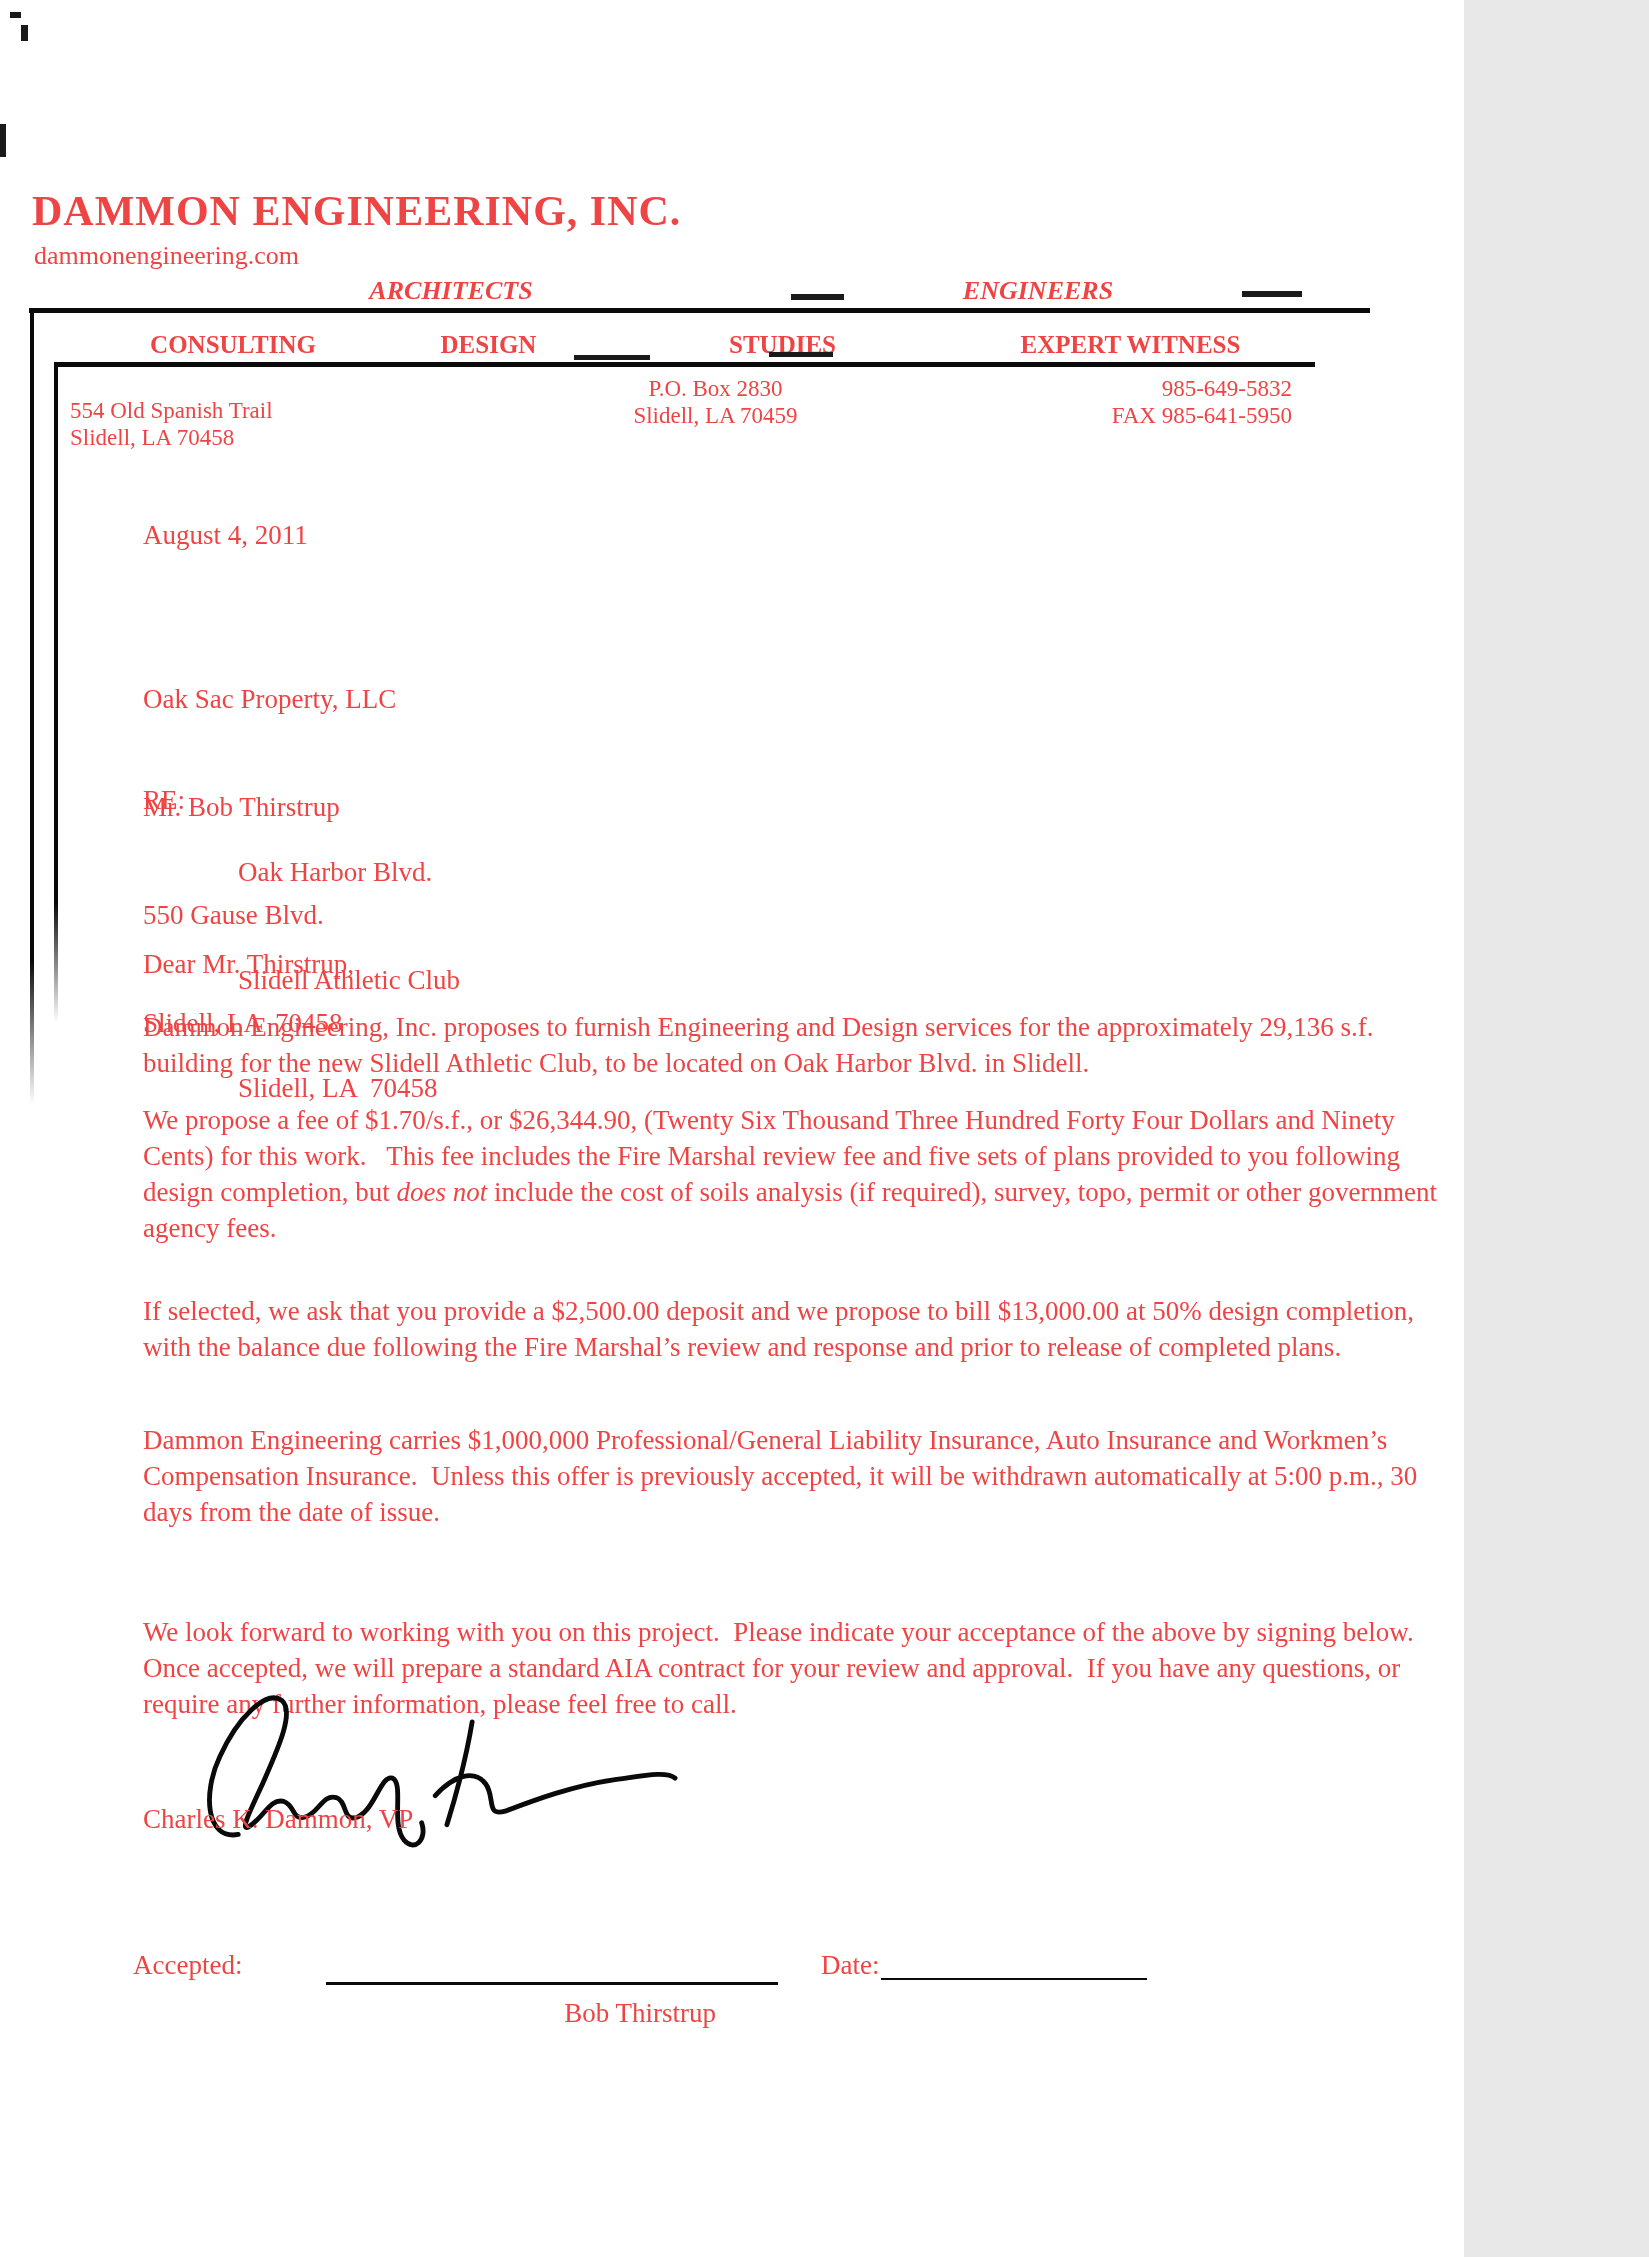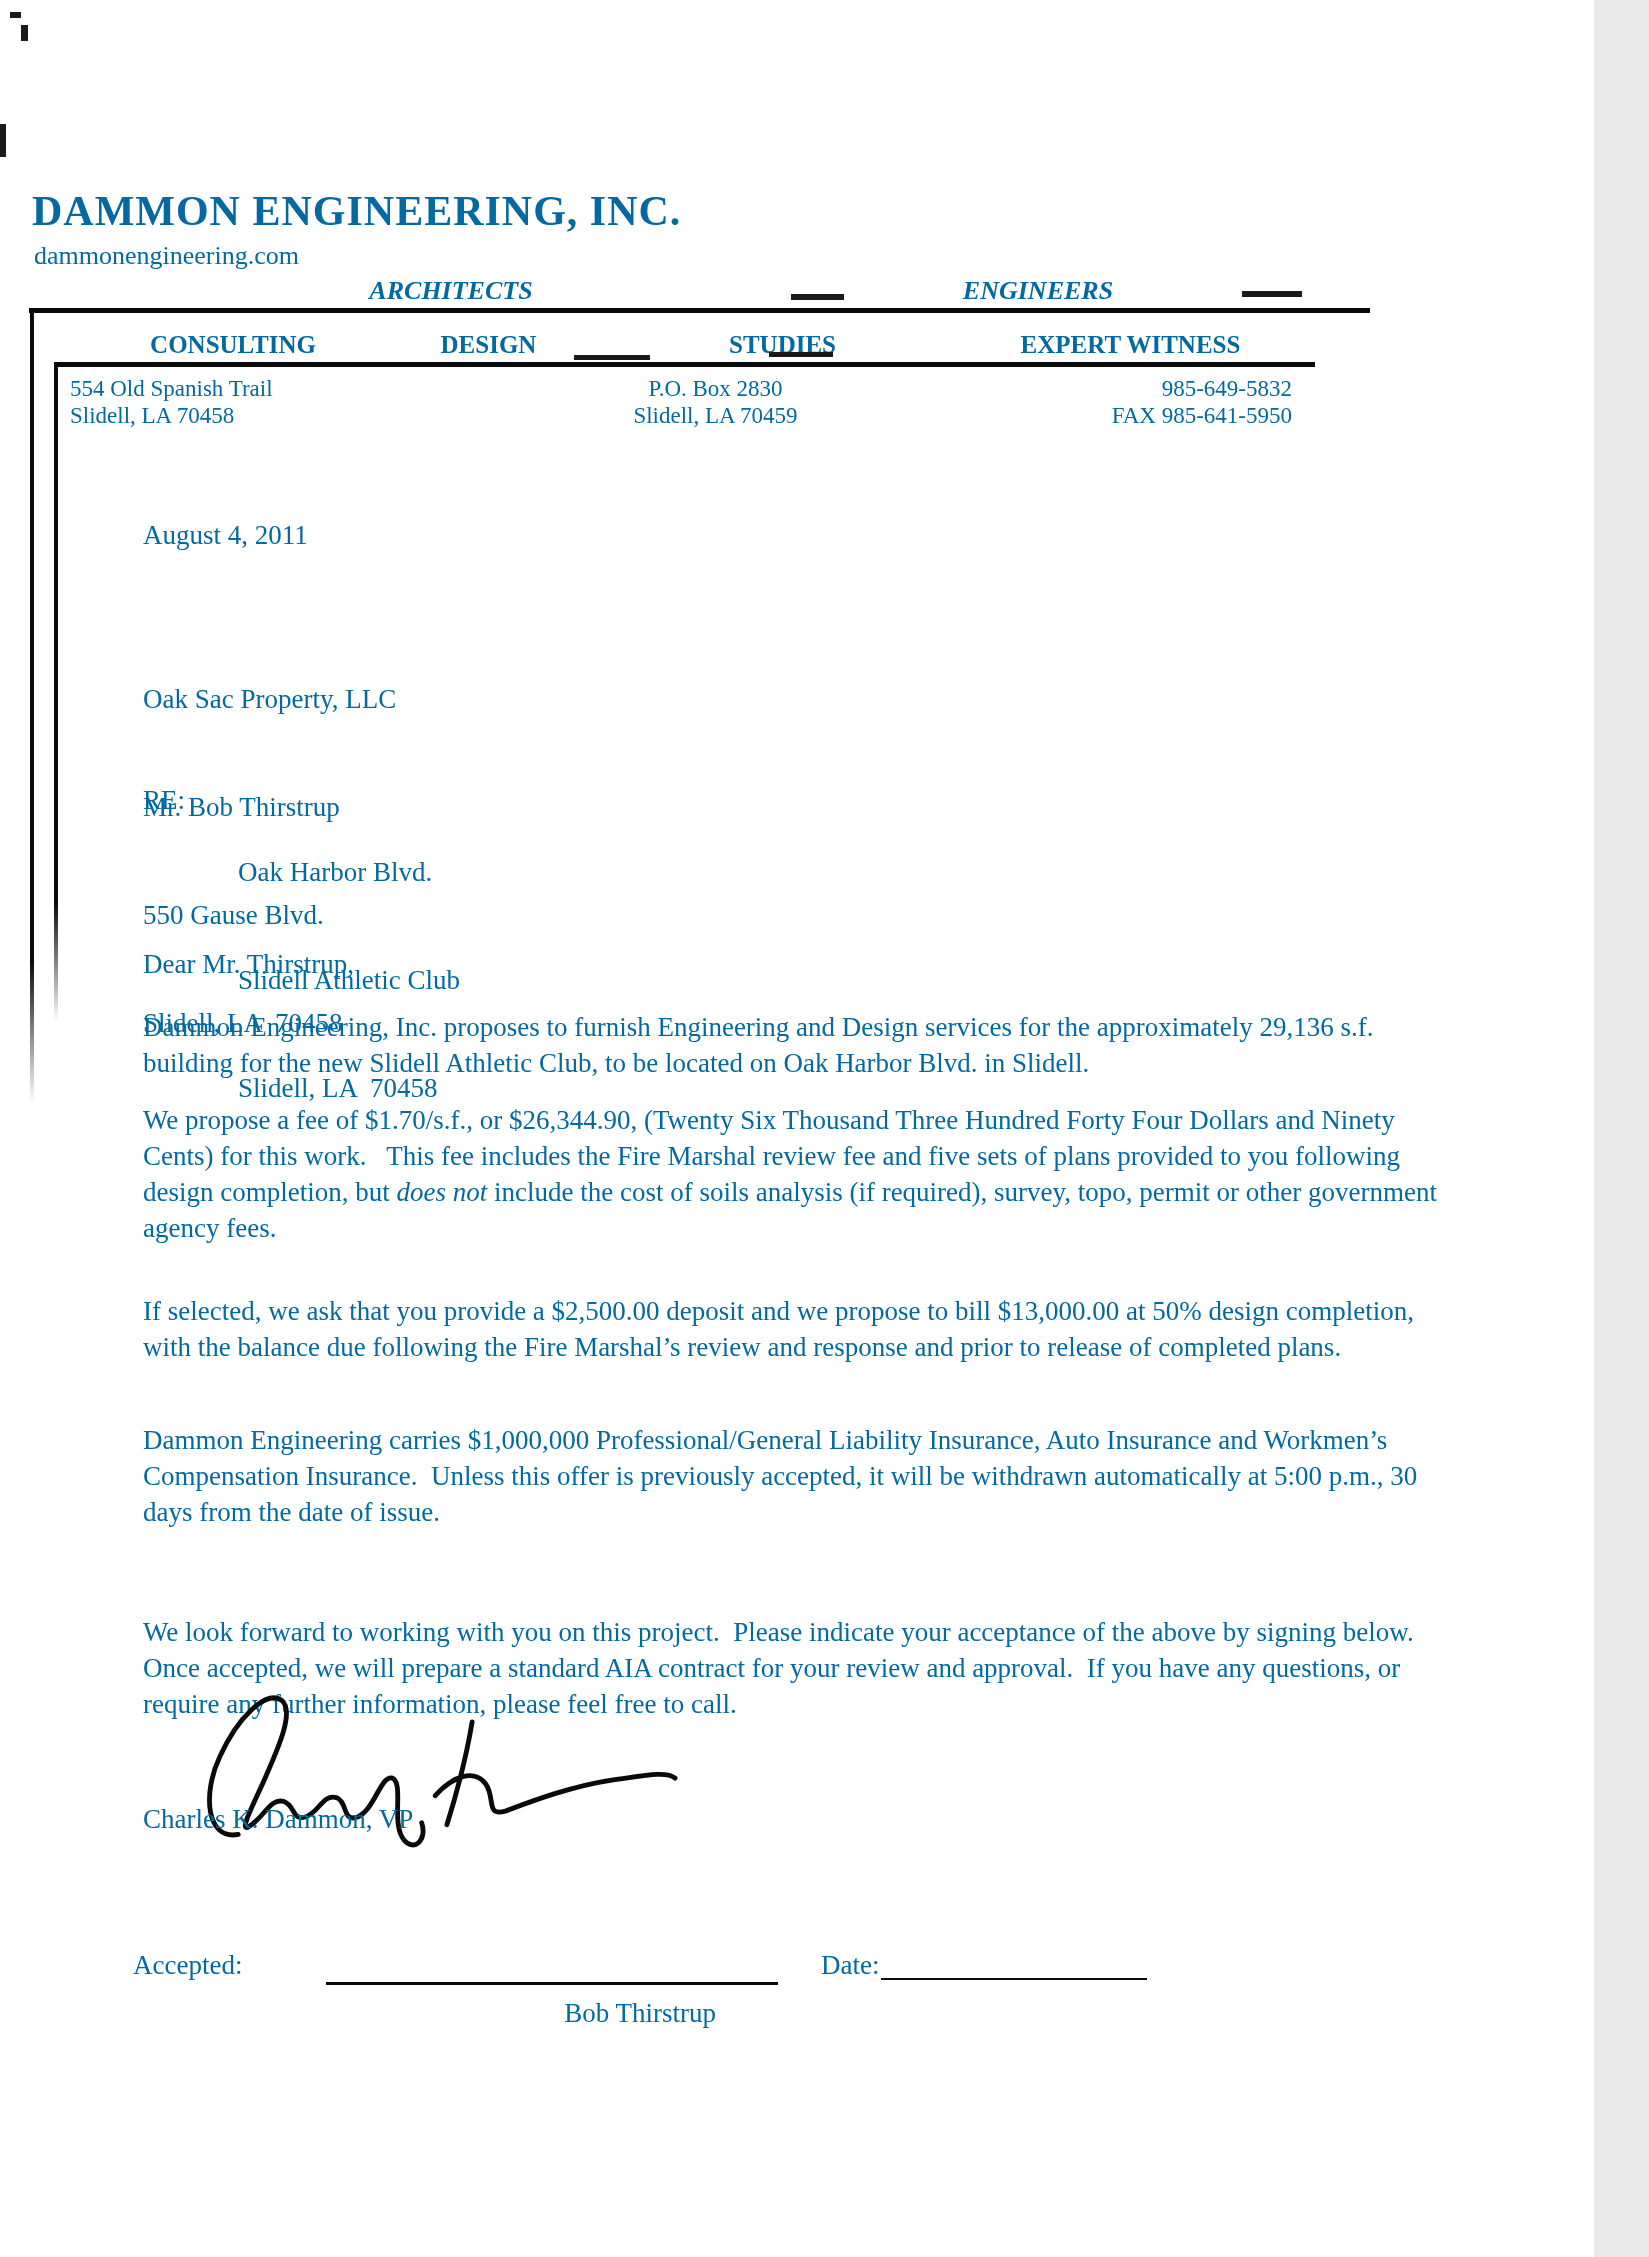--- a/index.html
+++ b/index.html
@@ -1,21 +1,21 @@
 <!DOCTYPE html>
 <html><head>
 <meta charset="utf-8">
 <style>
   html,body{margin:0;padding:0;background:#e8e8e8;}
   .page{
     position:relative;
-    width:1594px;height:2257px;
+    width:1464px;height:2257px;
     background:#ffffff;
     font-family:"Liberation Serif","DejaVu Serif",serif;
-    color:#0369a1;
+    color:#ef4444;
     overflow:hidden;
   }
   .abs{position:absolute;}
   .company{left:32px;top:190px;font-size:42px;font-weight:700;letter-spacing:1px;line-height:1;}
   .website{left:34px;top:243px;font-size:26px;line-height:1;}
   .discipline{top:278px;font-size:26px;font-weight:700;font-style:italic;text-align:center;line-height:1;}
   .svc{top:332px;font-size:25px;font-weight:700;text-align:center;line-height:1;}
   .rule{background:#0a0a0a;}
   .addr{top:375px;font-size:23px;line-height:27px;}
   .body-text{
@@ -53,21 +53,21 @@
   <div class="abs svc" style="left:699px;width:167px;">STUDIES</div>
   <div class="abs svc" style="left:1009px;width:243px;">EXPERT WITNESS</div>
 
   <div class="abs artifact" style="left:574px;top:355px;width:76px;height:4.9px;"></div>
   <div class="abs artifact" style="left:769px;top:352px;width:64px;height:4.9px;"></div>
   <div class="abs rule" style="left:55px;top:362px;width:1260px;height:4.9px;"></div>
 
   <div class="abs vline" style="left:30px;top:308px;height:796px;"></div>
   <div class="abs vline" style="left:54px;top:362px;height:660px;"></div>
 
-  <div class="abs addr" style="left:70px;">
+  <div class="abs addr" style="left:70px;margin-top:22px;">
     <div>554 Old Spanish Trail</div>
     <div>Slidell, LA 70458</div>
   </div>
   <div class="abs addr" style="left:599px;width:233px;text-align:center;">
     <div>P.O. Box 2830</div>
     <div>Slidell, LA  70459</div>
   </div>
   <div class="abs addr" style="left:1067px;width:225px;text-align:right;">
     <div>985-649-5832</div>
     <div>FAX 985-641-5950</div>

